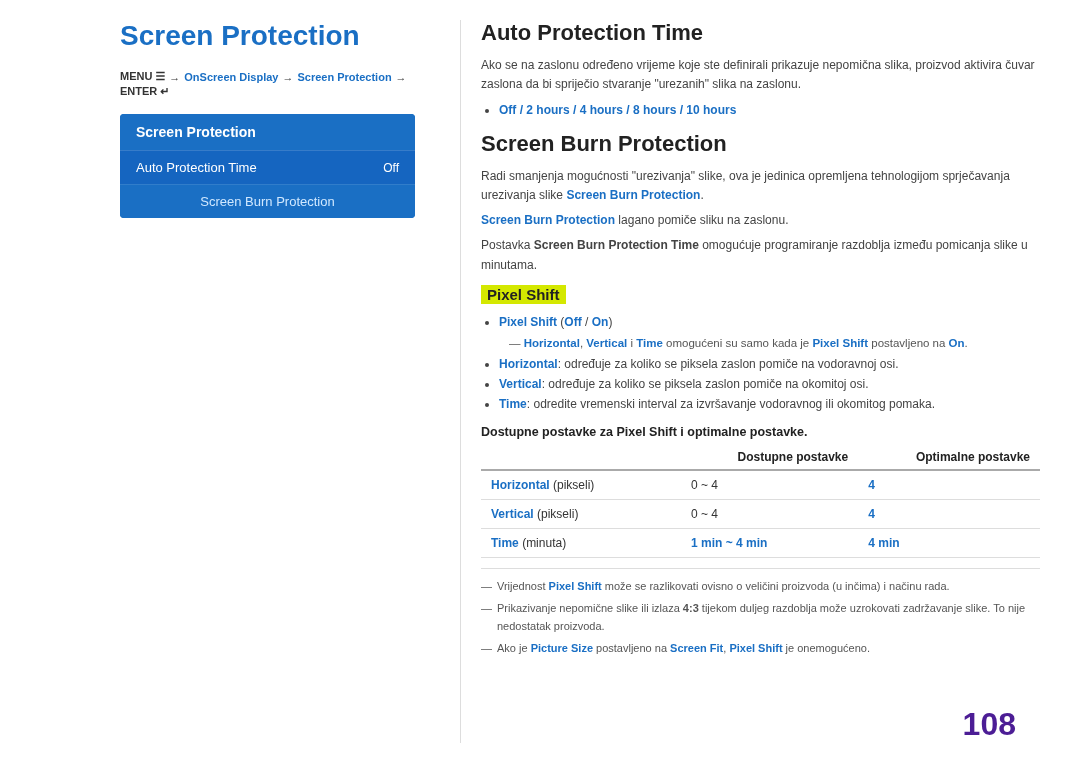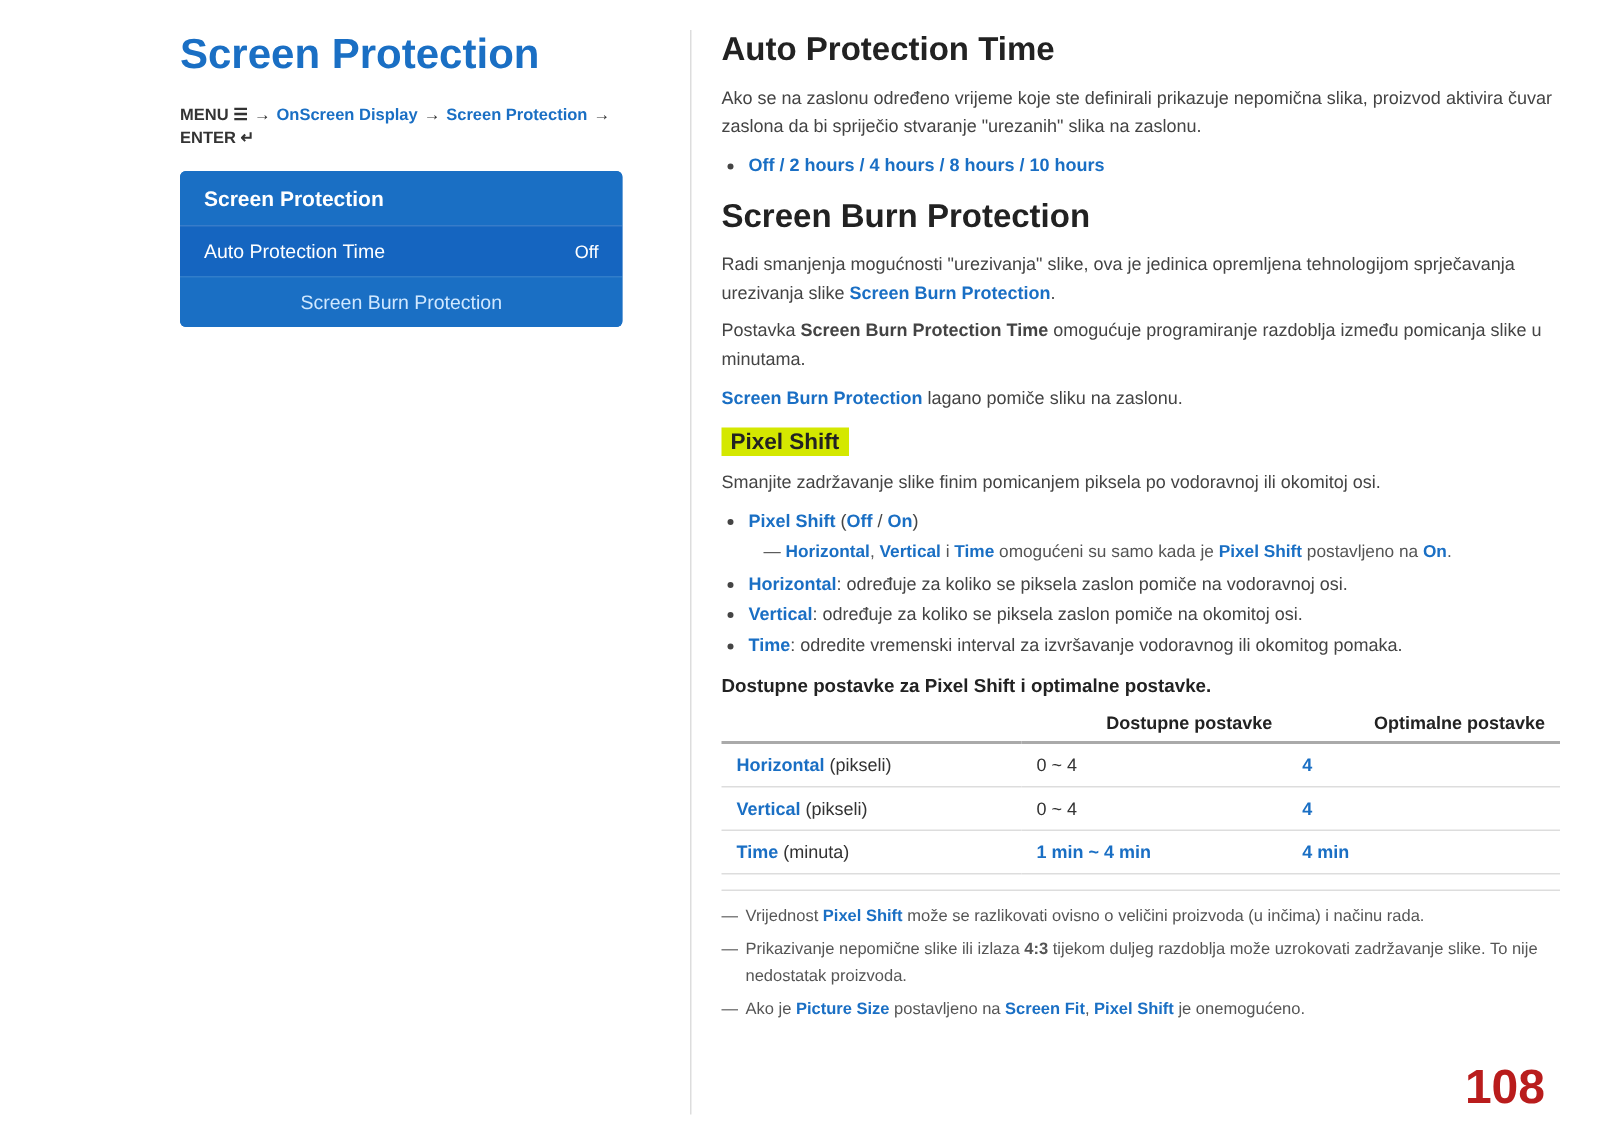--- a/index.html
+++ b/index.html
@@ -194,24 +194,24 @@
       align-items: flex-start;
       margin-bottom: 3px;
     }
     .note-line .dash {
       margin-right: 5px;
       flex-shrink: 0;
     }
     .page-number {
       position: absolute;
       bottom: 20px;
-      right: 50px;
+      right: 64px;
       font-size: 32px;
       font-weight: bold;
-      color: #b91c1c;
+      color: #4c1d95;
     }
     .bold-text { font-weight: bold; }
   </style>
 </head>
 <body>
 
 <div class="page" style="position:relative;">
   <div class="top-line"></div>
   <div class="content">
 
@@ -252,30 +252,29 @@
           </li>
         </ul>
       </div>
 
       <div style="margin-top:8px;">
         <div class="section-title">Screen Burn Protection</div>
         <div class="section-body">
           <span>Radi smanjenja mogućnosti "urezivanja" slike, ova je jedinica opremljena tehnologijom sprječavanja urezivanja slike </span><span class="blue-link">Screen Burn Protection</span><span>.</span>
         </div>
         <div class="section-body">
+          <span class="blue-link">Screen Burn Protection</span><span> lagano pomiče sliku na zaslonu.</span>
+        </div>
+        <div class="section-body">
           <span>Postavka </span><span class="bold-text">Screen Burn Protection Time</span><span> omogućuje programiranje razdoblja između pomicanja slike u minutama.</span>
-        </div>
-        <div class="section-body">
-          <span class="blue-link">Screen Burn Protection</span><span> lagano pomiče sliku na zaslonu.</span>
         </div>
       </div>
 
       <div style="margin-top:10px;">
         <div class="pixel-shift-title">Pixel Shift</div>
-        <div class="section-body">Smanjite zadržavanje slike finim pomicanjem piksela po vodoravnoj ili okomitoj osi.</div>
 
         <ul class="bullet-list">
           <li>
             <span><span class="blue-link">Pixel Shift</span> (<span class="blue-link">Off</span> / <span class="blue-link">On</span>)</span>
             <div style="margin-left:10px; font-size:11.5px; color:#555; margin-top:2px;">
               — <span class="blue-link">Horizontal</span>, <span class="blue-link">Vertical</span> i <span class="blue-link">Time</span> omogućeni su samo kada je <span class="blue-link">Pixel Shift</span> postavljeno na <span class="blue-link">On</span>.
             </div>
           </li>
           <li><span class="blue-link">Horizontal</span>: određuje za koliko se piksela zaslon pomiče na vodoravnoj osi.</li>
           <li><span class="blue-link">Vertical</span>: određuje za koliko se piksela zaslon pomiče na okomitoj osi.</li>

